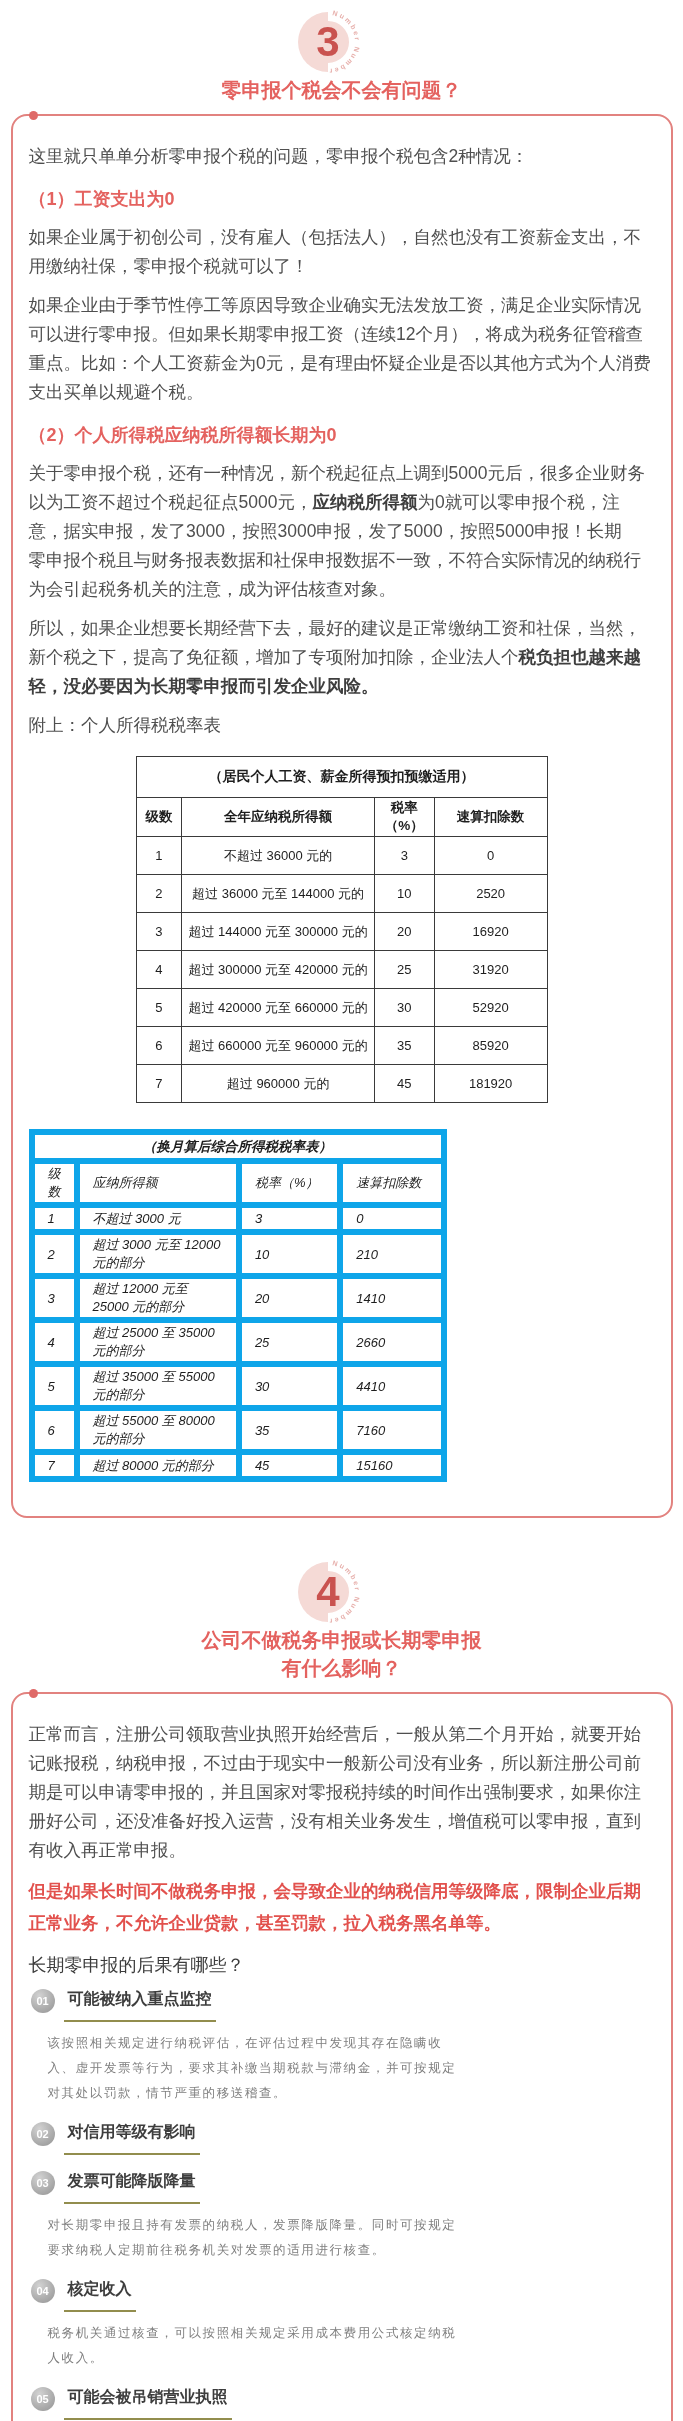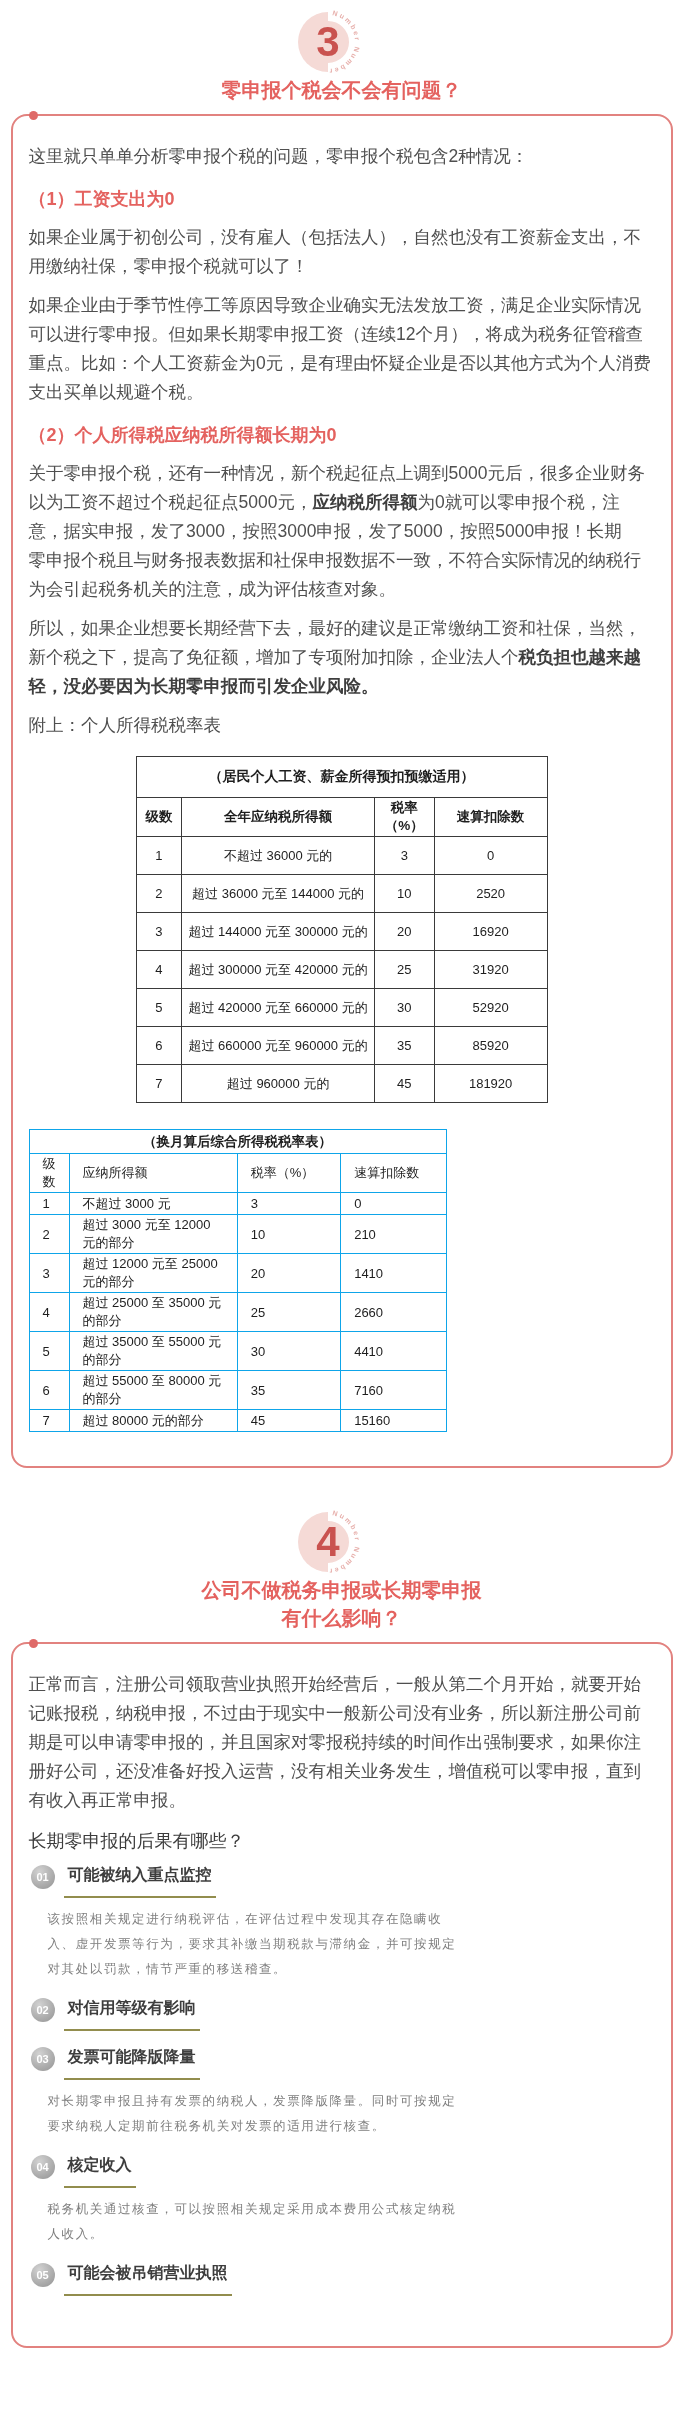--- a/index.html
+++ b/index.html
@@ -49,21 +49,21 @@
   }
   b.inline-strong{color:#3e3e3e;}
   
   .tax-table{border-collapse:collapse;color:#1e1e1e;font-size:13px;}
   .t1{width:412px;margin:16px auto 26px;}
   .t1 td,.t1 th{border:1px solid #3a3a3a;text-align:center;vertical-align:middle;}
   .t1 .t-title td{height:38px;font-weight:bold;font-size:14px;}
   .t1 th{height:36px;font-size:13.5px;font-weight:bold;}
   .t1 tbody tr td{height:35px;}
   .t2{width:418px;margin:10px 0 0 0;}
-  .t2 td,.t2 th{border:1px solid #0ea5e9;text-align:left;padding:1px 13px;height:19px;font-size:13px;font-weight:normal;}
+  .t2 td,.t2 th{border:6px solid #0ea5e9;text-align:left;padding:1px 13px;height:19px;font-size:13px;font-weight:normal;font-style:italic;}
   .t2 .t-title td{text-align:center;font-weight:bold;font-size:13.5px;height:21px;}
   
   .cons-item{margin:12px 0 16px 2px;}
   .cons-head{display:flex;}
   .num-badge{
     flex:0 0 auto;width:24px;height:24px;border-radius:50%;
     background:radial-gradient(circle at 35% 28%,#d2d2d2,#929292);
     color:#ffffff;font-size:11px;font-weight:bold;
     display:flex;align-items:center;justify-content:center;
     margin-right:9px;
@@ -264,20 +264,22 @@
 
 <div class="rbox">
   <span class="dot"></span>
 
   <p class="para">正常而言，注册公司领取营业执照开始经营后，一般从第二个月开始，就要开始
 记账报税，纳税申报，不过由于现实中一般新公司没有业务，所以新注册公司前
 期是可以申请零申报的，并且国家对零报税持续的时间作出强制要求，如果你注
 册好公司，还没准备好投入运营，没有相关业务发生，增值税可以零申报，直到
 有收入再正常申报。</p>
 
+  <p class="warning">但是如果长时间不做税务申报，会导致企业的纳税信用等级降底，限制企业后期
+正常业务，不允许企业贷款，甚至罚款，拉入税务黑名单等。</p>
 
   <div class="bold-line">长期零申报的后果有哪些？</div>
 
   <div class="cons-item">
     <div class="cons-head">
       <span class="num-badge">01</span>
       <span class="cons-title">可能被纳入重点监控</span>
     </div>
     <div class="cons-body">该按照相关规定进行纳税评估，在评估过程中发现其存在隐瞒收
 入、虚开发票等行为，要求其补缴当期税款与滞纳金，并可按规定

